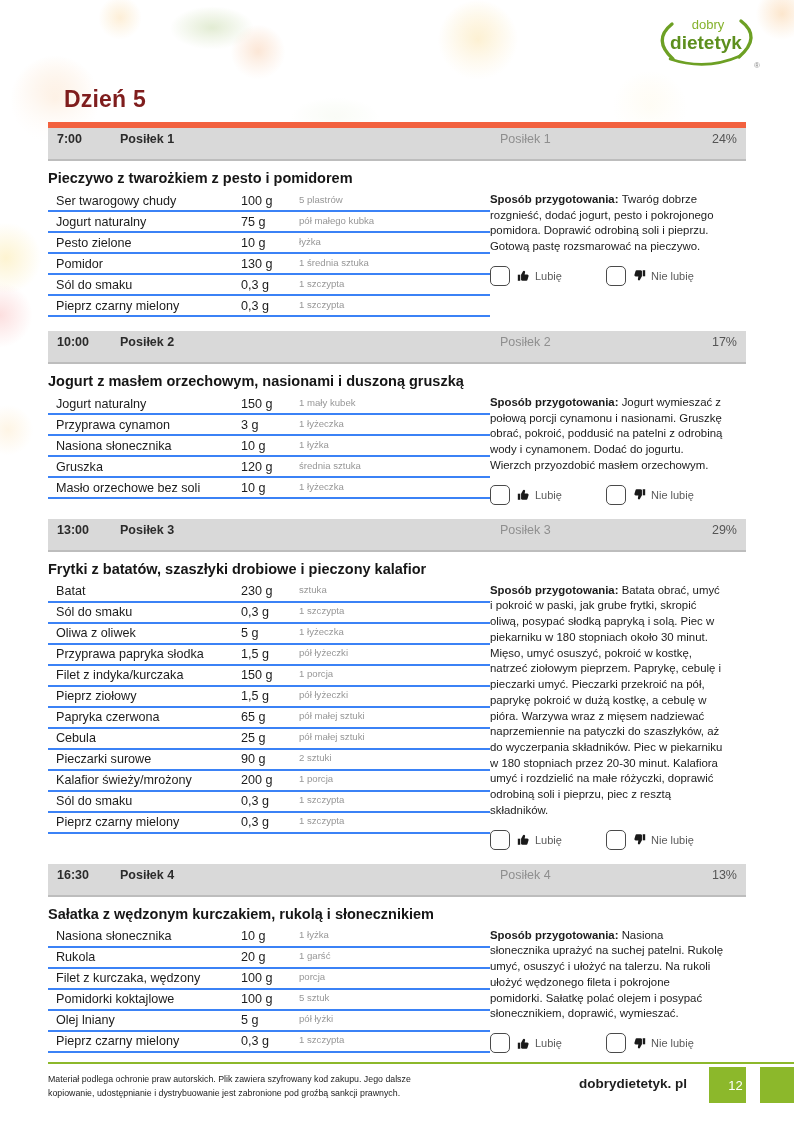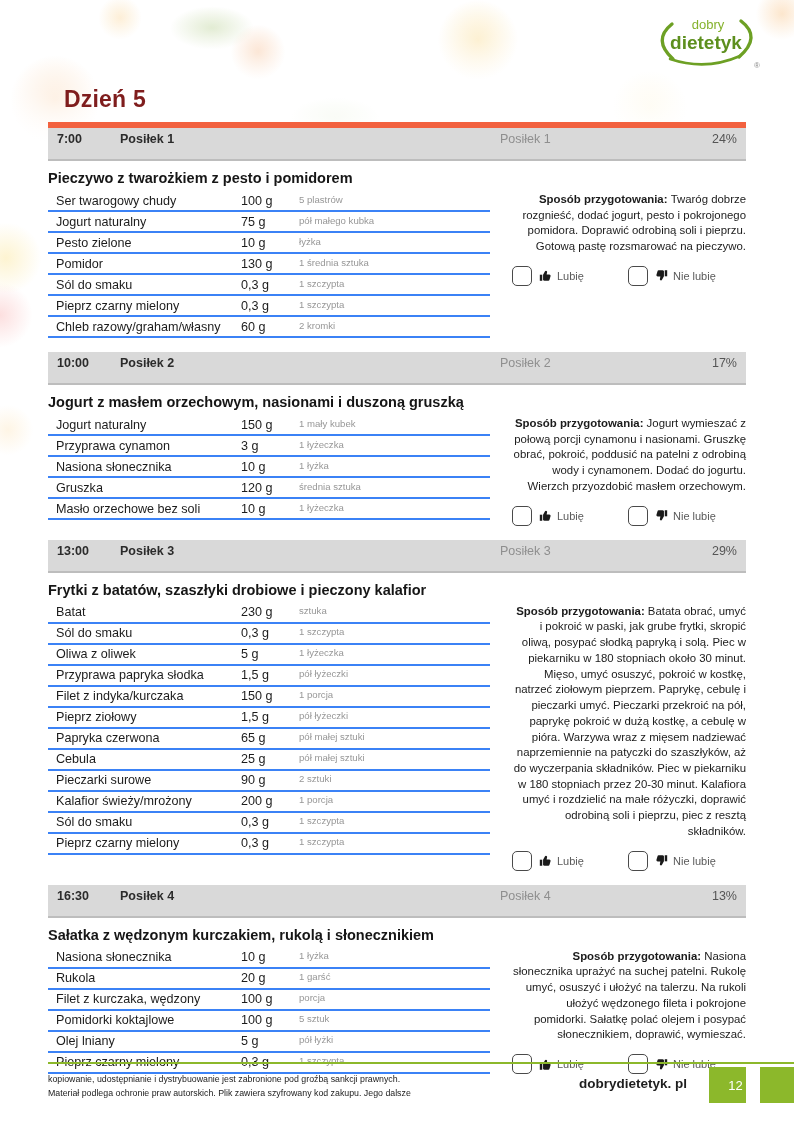--- a/index.html
+++ b/index.html
@@ -55,21 +55,21 @@
   .dish { font-size:14.5px; font-weight:bold; color:#161616; margin:9px 0 5px 0; }
   .meal-body { display:flex; align-items:flex-start; }
   .ingredients { width:442px; }
   .ing-row {
     display:flex; align-items:flex-start; padding:2.5px 0 2.5px 8px;
     border-bottom:2px solid #3b82f6; min-height:19px;
   }
   .ing-name { width:185px; font-size:12.6px; color:#1c1c1c; }
   .ing-amt  { width:58px;  font-size:12.6px; color:#1c1c1c; }
   .ing-measure { flex:1; font-size:9.6px; color:#979797; }
-  .prep { width:234px; margin-left:22px; padding-top:1px;text-align:right; }
+  .prep { width:234px; padding-top:1px; }
   .prep-text { font-size:11.4px; line-height:1.38; color:#1b1b1b; }
   .prep-text b { font-weight:bold; }
   .like-row { display:flex; margin-top:11px; }
   .like-item { display:flex; align-items:center; width:116px; cursor:pointer; }
   .checkbox {
     width:20px; height:20px; border:1.4px solid #4a4a4a; border-radius:5px;
     background:#fff; margin-right:7px; flex:none;
   }
   .thumb { display:flex; margin-right:5px; flex:none; }
   .thumb svg { width:13px; height:13px; fill:#1a1a1a; }
@@ -150,25 +150,20 @@
                 <span class="ing-amt">0,3 g</span>
                 <span class="ing-measure">1 szczypta</span>
               </div>
 
               <div class="ing-row">
                 <span class="ing-name">Pieprz czarny mielony</span>
                 <span class="ing-amt">0,3 g</span>
                 <span class="ing-measure">1 szczypta</span>
               </div>
 
-              <div class="ing-row">
-                <span class="ing-name">Chleb razowy/graham/własny</span>
-                <span class="ing-amt">60 g</span>
-                <span class="ing-measure">2 kromki</span>
-              </div>
 
           </div>
           <div class="prep">
             <p class="prep-text"><b>Sposób przygotowania: </b><span>Twaróg dobrze rozgnieść, dodać jogurt, pesto i pokrojonego pomidora. Doprawić odrobiną soli i pieprzu. Gotową pastę rozsmarować na pieczywo.</span></p>
             <div class="like-row">
               <label class="like-item">
                 <span class="checkbox"></span>
                 <span class="thumb">
                   <svg viewBox="0 0 16 16">
                     <path d="M1 7h3v7.5H1z"></path>
@@ -457,21 +452,21 @@
           </div>
         </div>
       </section>
 
   </div>
 
   <div class="footer">
     <div class="foot-rule"></div>
     <div class="foot-row">
       <div class="copyright">
+        <div>Materiał podlega ochronie praw autorskich. Plik zawiera szyfrowany kod zakupu. Jego dalsze</div>
         <div>kopiowanie, udostępnianie i dystrybuowanie jest zabronione pod groźbą sankcji prawnych.</div>
-        <div>Materiał podlega ochronie praw autorskich. Plik zawiera szyfrowany kod zakupu. Jego dalsze</div>
       </div>
       <div class="site">dobrydietetyk. pl</div>
       <div class="pagebox">12</div>
       <div class="edgebox"></div>
     </div>
   </div>
 </div>
 
 </body></html>

